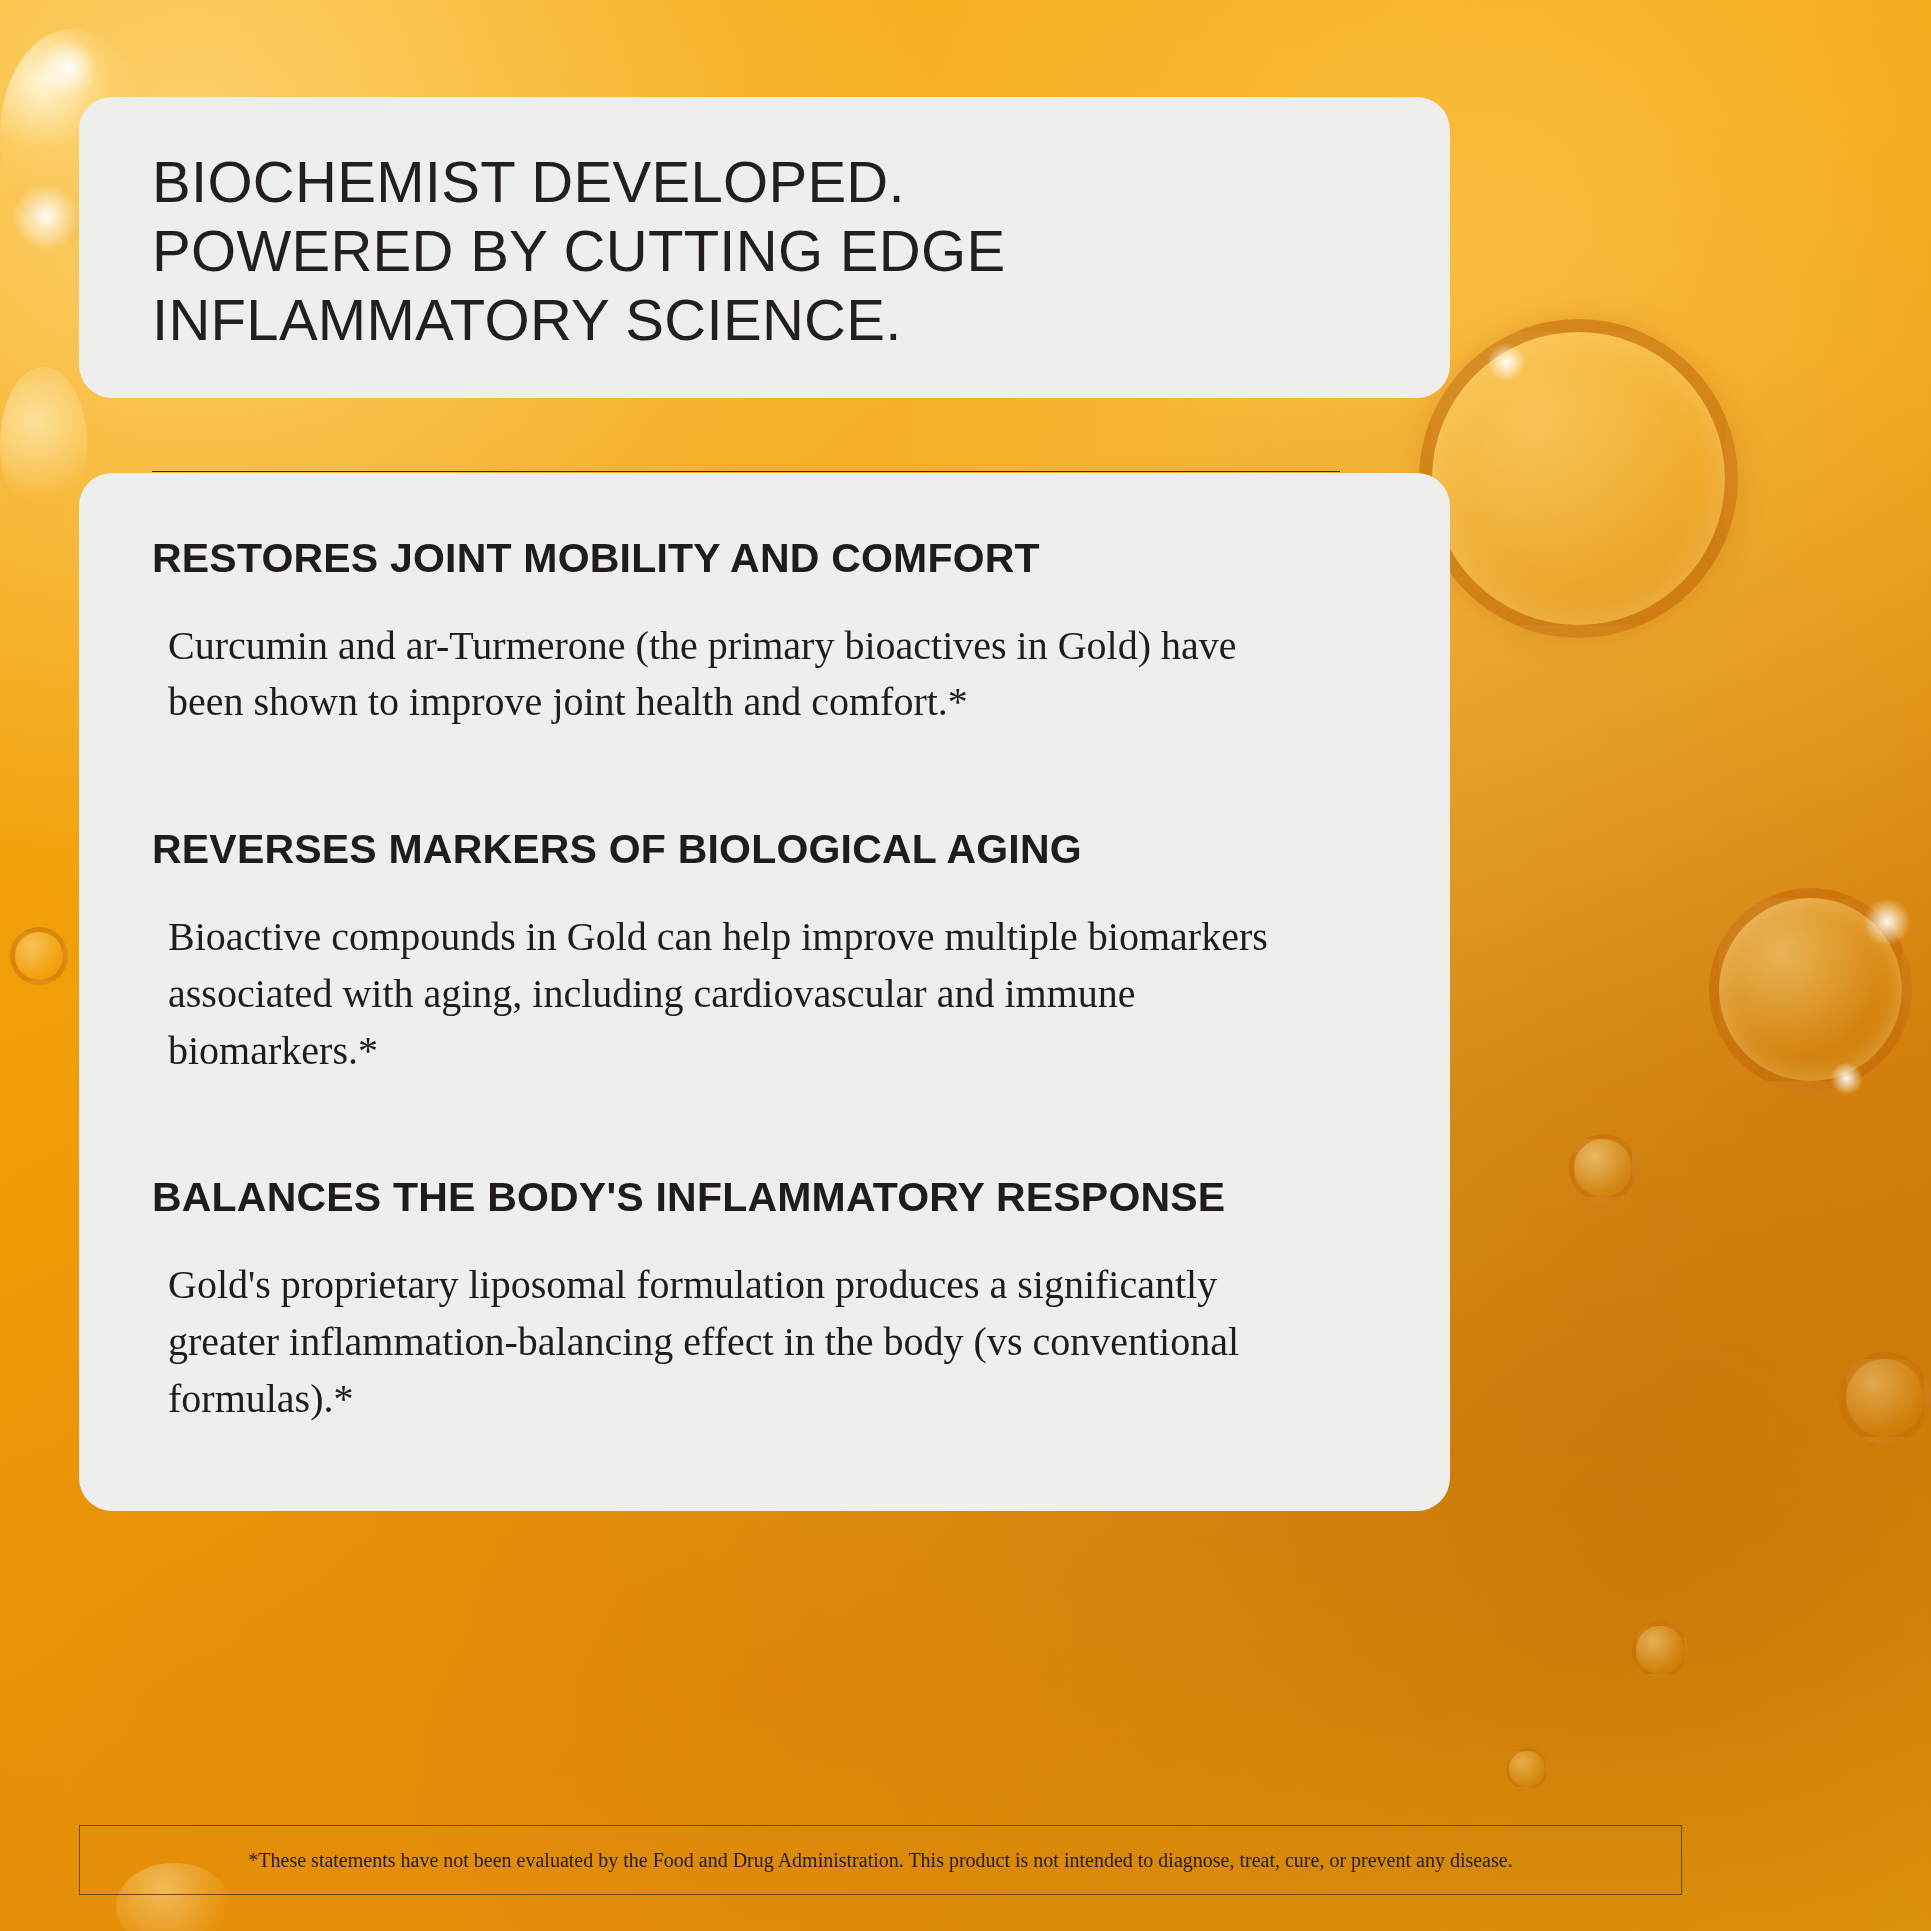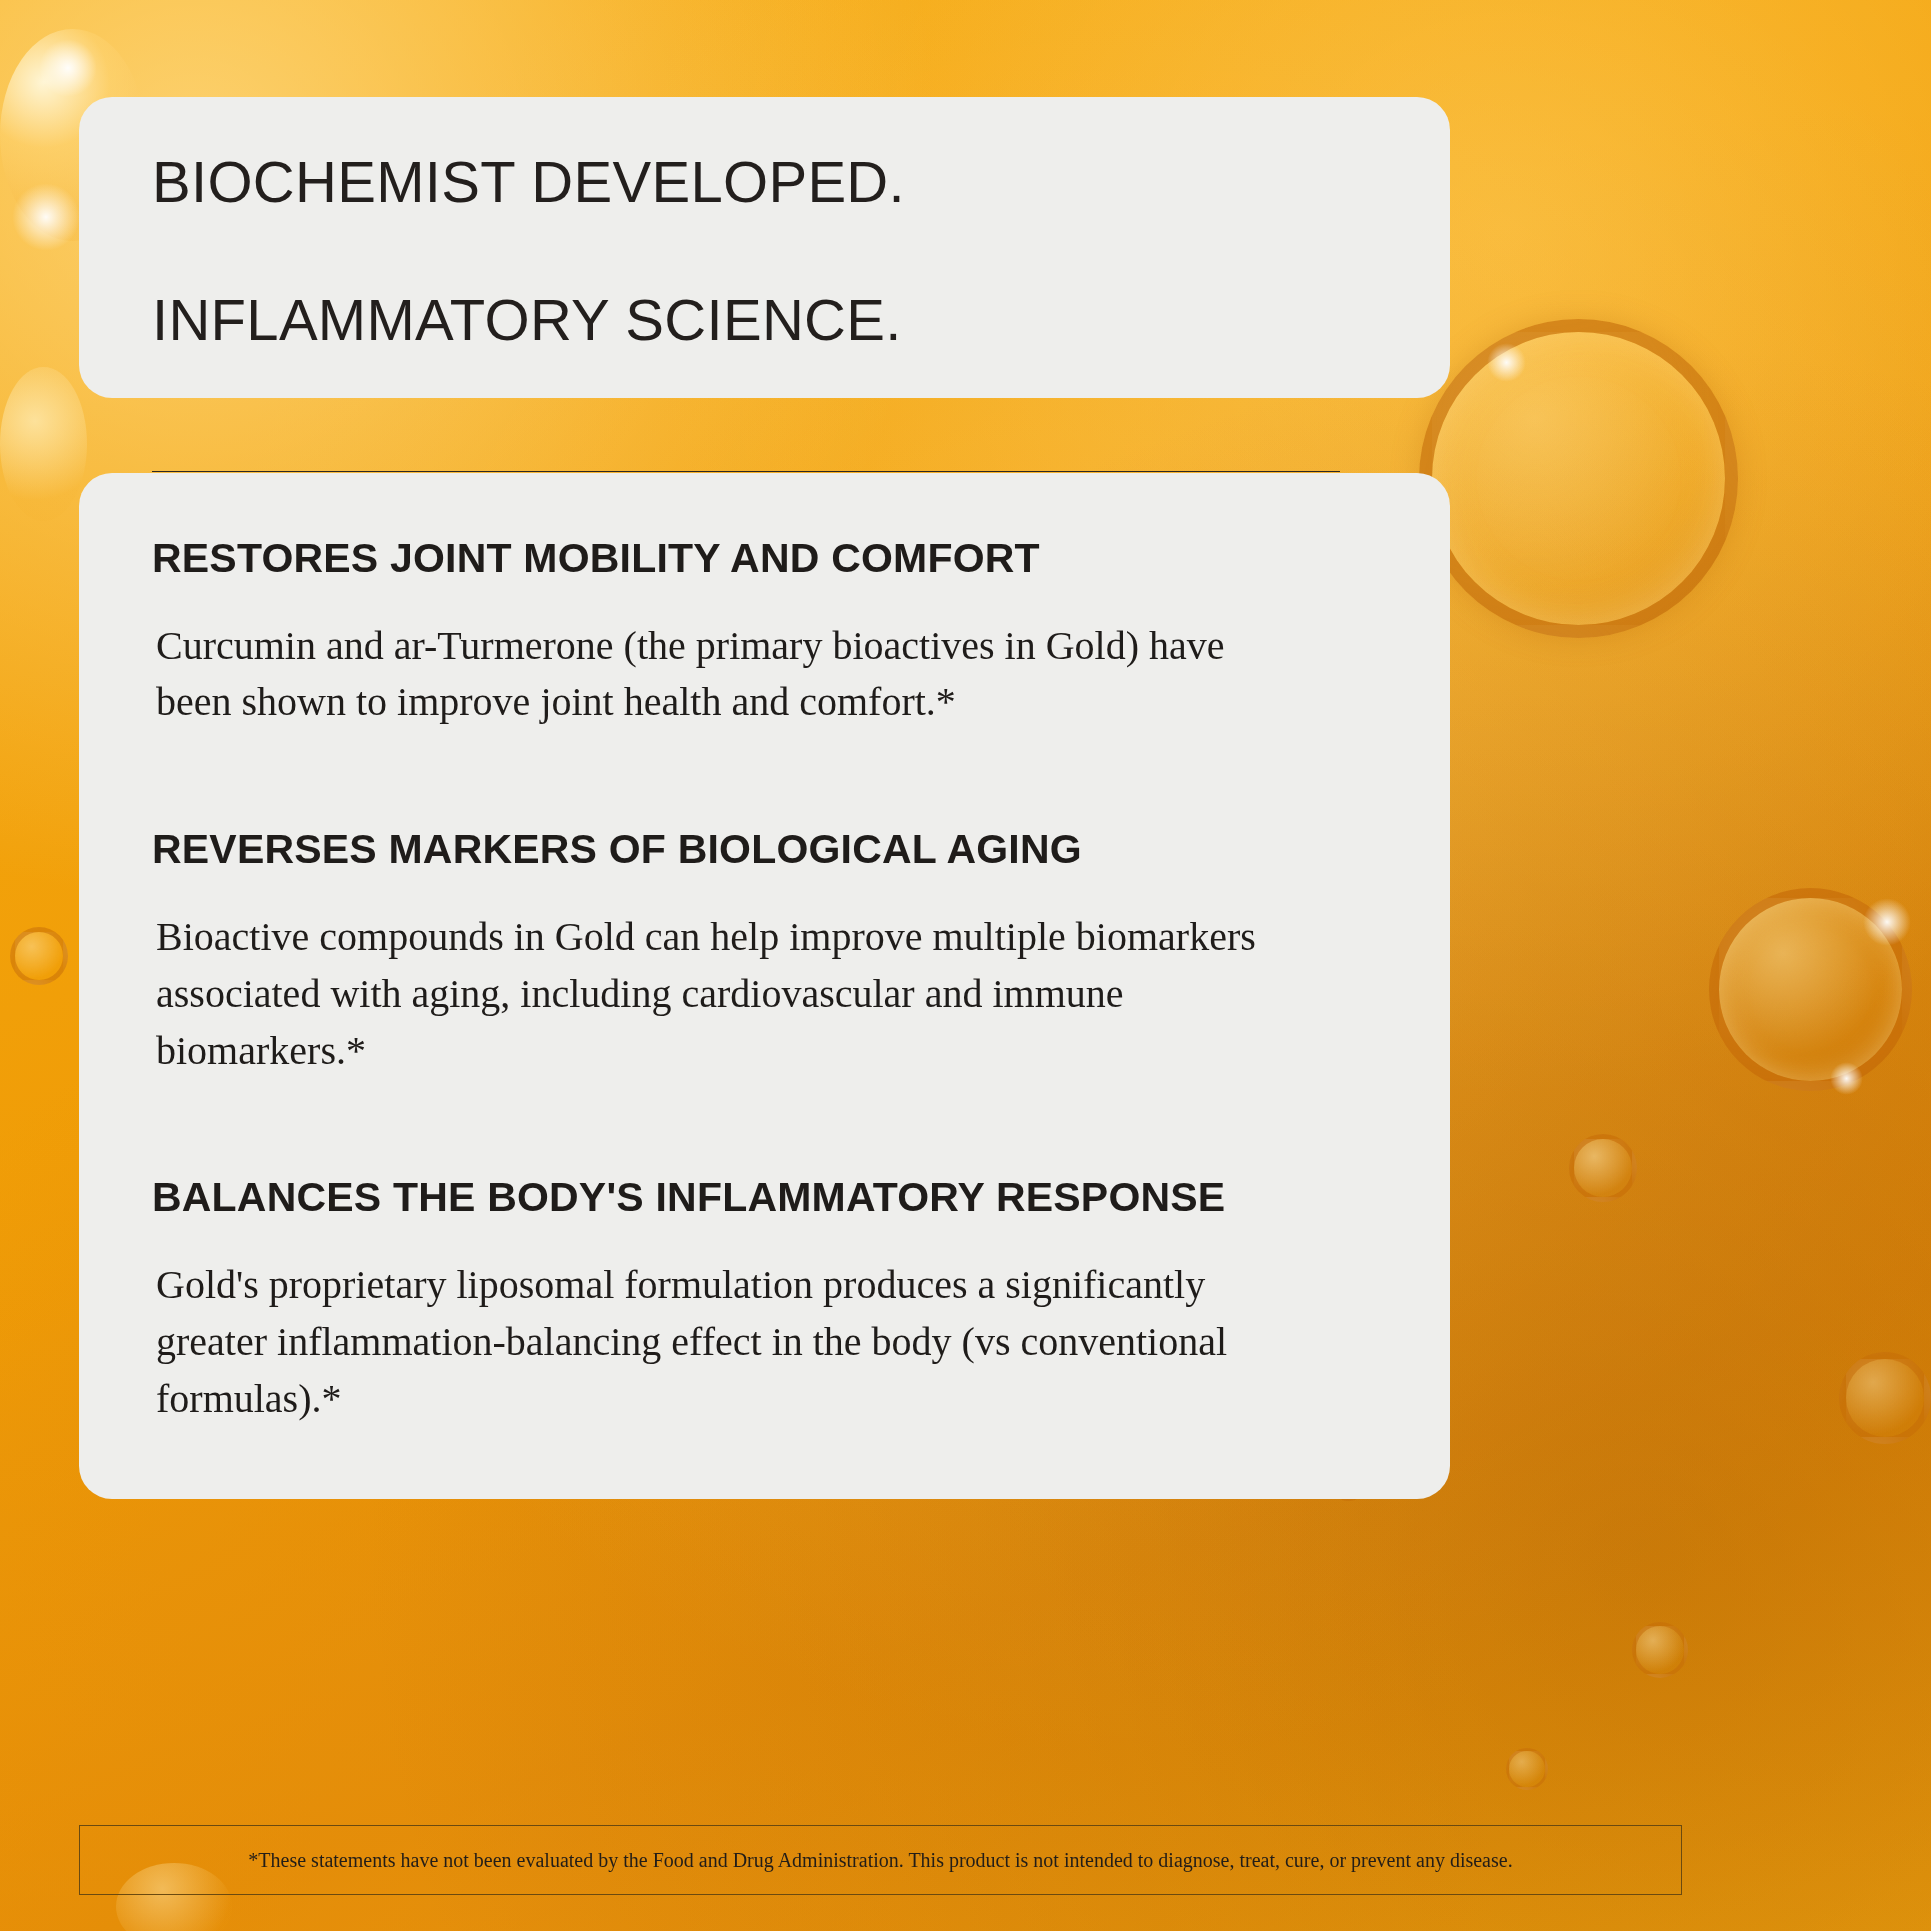--- a/index.html
+++ b/index.html
@@ -182,21 +182,21 @@
   .benefit-title {
     margin: 4px 0 33px 0;
     font-size: 41px;
     line-height: 1.26;
     font-weight: 700;
     letter-spacing: 0.2px;
     color: #1f1c1a;
     max-width: 1081px;
   }
   .benefit-desc {
-    margin: 4px;
+    margin: 16px;
     font-family: "Liberation Serif", serif;
     font-size: 40px;
     line-height: 1.42;
     color: #1f1c1a;
     max-width: 1139px;
   }
 
   #disclaimer-box {
     position: absolute;
     left: 79px;
@@ -241,21 +241,21 @@
 
   <div class="spark spark-1"></div>
   <div class="spark spark-2"></div>
   <div class="spark spark-3"></div>
   <div class="spark spark-4"></div>
   <div class="spark spark-5"></div>
 
   <div class="card" id="card-heading">
     <h1 class="heading-text">
       <span>BIOCHEMIST DEVELOPED.</span><br>
-      <br>
+      <span>POWERED BY CUTTING EDGE</span><br>
       <span>INFLAMMATORY SCIENCE.</span>
     </h1>
   </div>
 
   <div class="card" id="card-body">
     <div style="height:56px"></div>
 
     <div class="benefit">
       <h2 class="benefit-title">RESTORES JOINT MOBILITY AND COMFORT</h2>
       <p class="benefit-desc">Curcumin and ar-Turmerone (the primary bioactives in Gold) have been shown to improve joint health and comfort.*</p>

